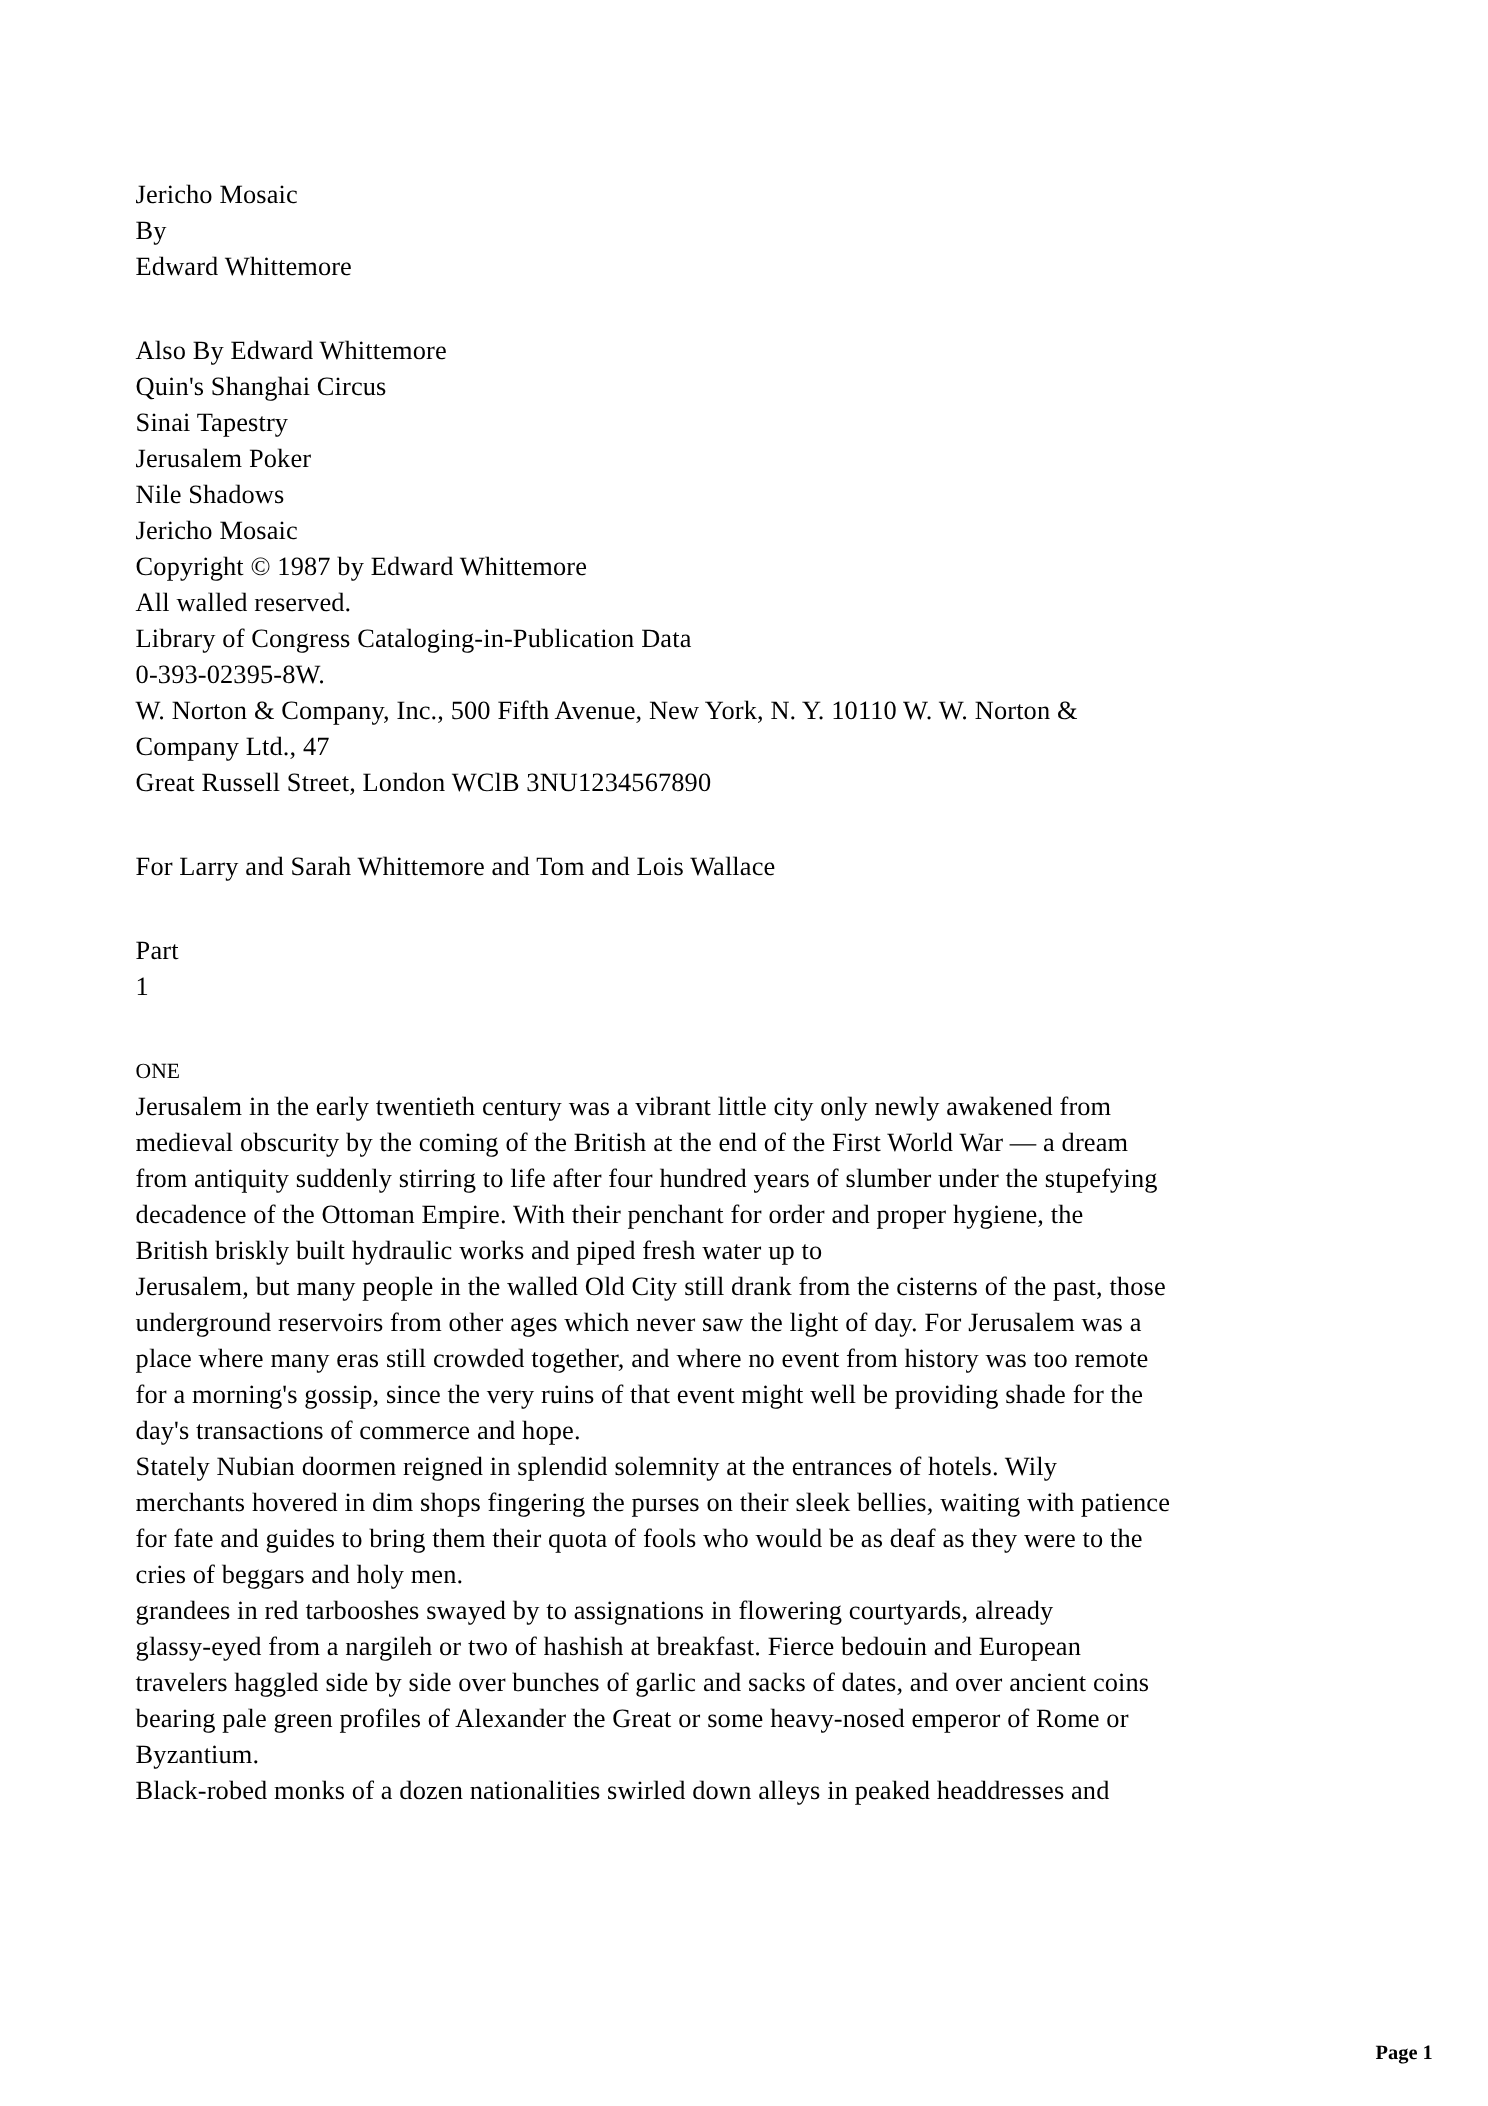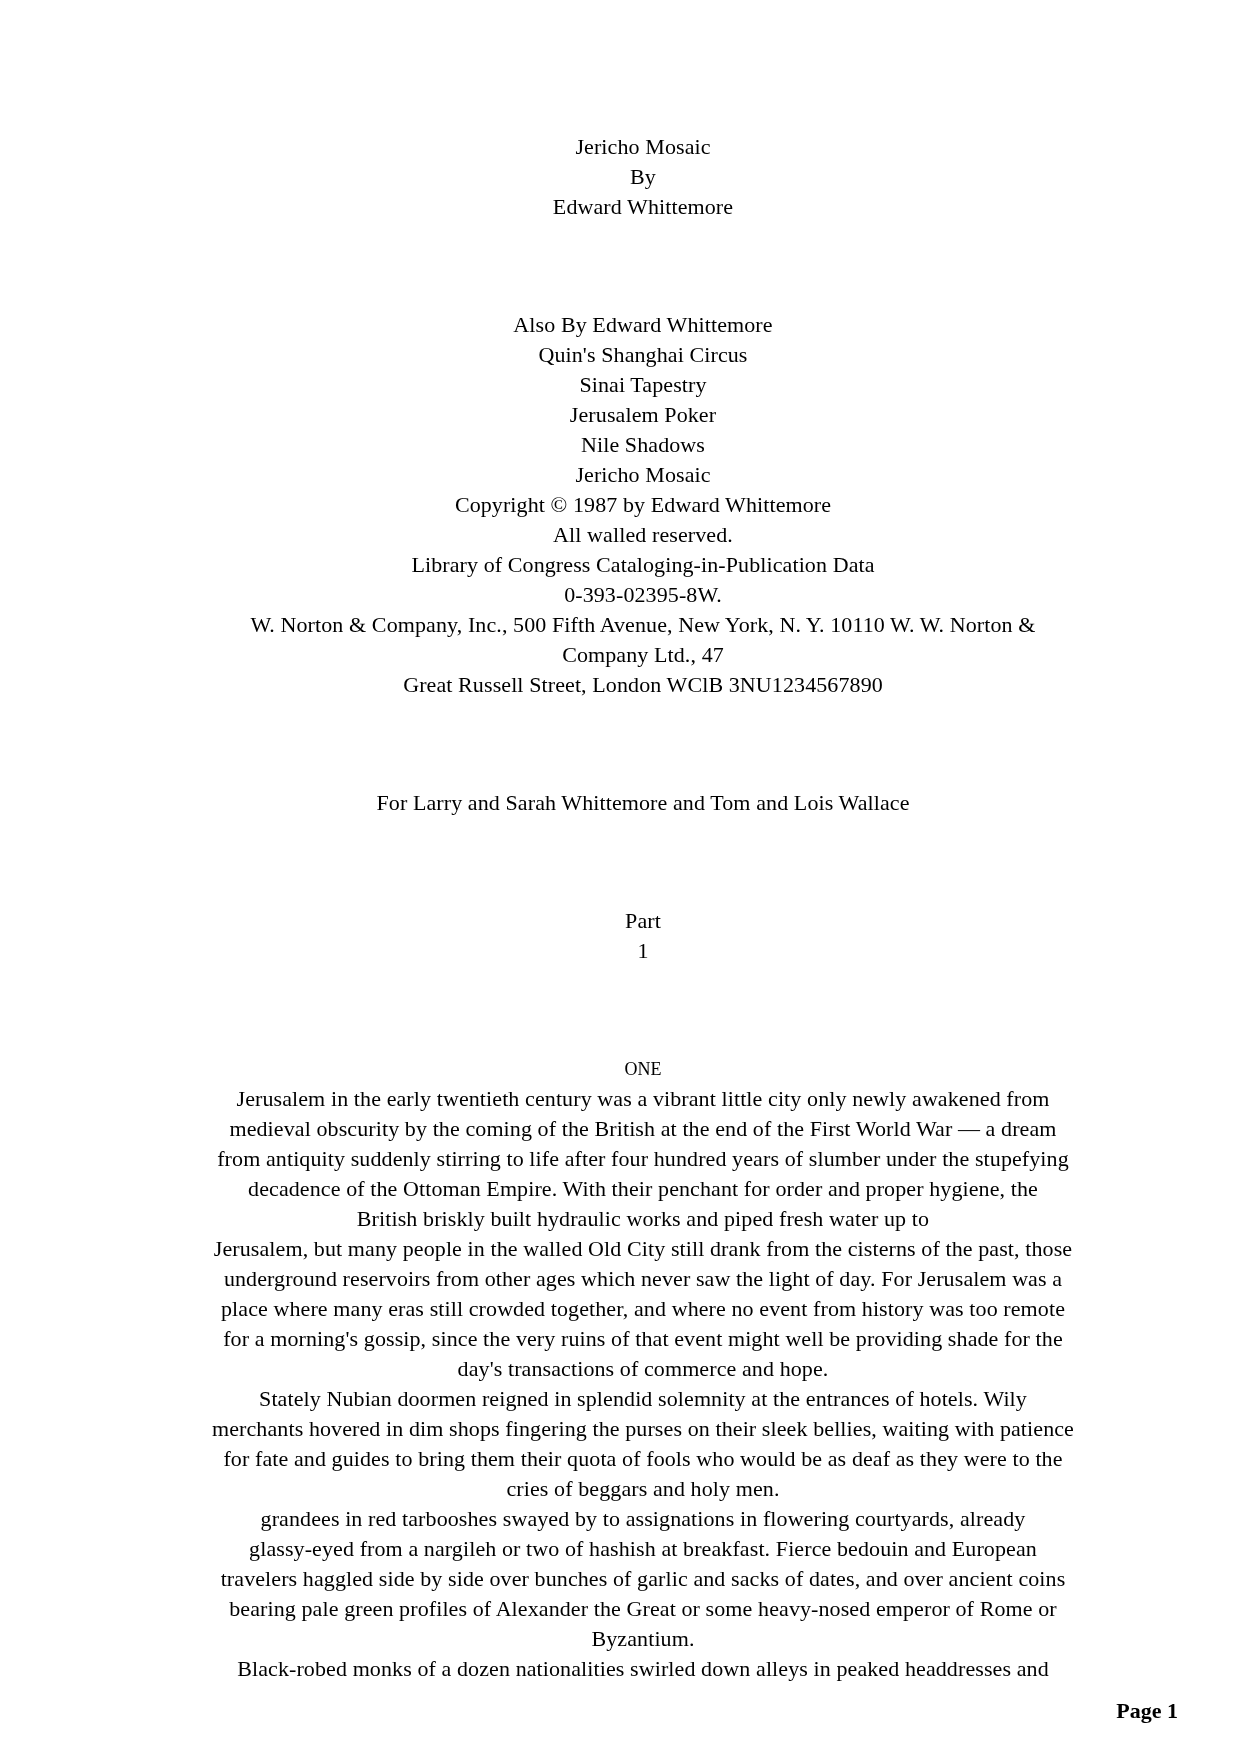--- a/index.html
+++ b/index.html
@@ -12,43 +12,42 @@
     width: 1240px;
     height: 1755px;
     background: #ffffff;
     color: #000000;
     font-family: "Liberation Serif", serif;
     overflow: hidden;
   }
   .content {
     position: absolute;
     left: 113px;
-    top: 132px;
+    top: 147px;
     width: 1060px;
-    text-align: center;
   }
   .block + .block {
-    margin-top: 88px; 
+    margin-top: 40px; 
   }
   .line {
     font-size: 22px;
     line-height: 30px;
     white-space: nowrap;
     letter-spacing: 0.1px;
   }
   .chapter-heading {
     font-size: 18px;
     line-height: 30px;
     white-space: nowrap;
   }
   .footer {
     position: absolute;
     top: 1701px;
-    right: 62px;
-    font-size: 22px;
+    right: 46px;
+    font-size: 17px;
     font-weight: bold;
     line-height: 20px;
     text-align: center;
   }
 </style>
 </head>
 <body>
 
 <div class="page">
   <div class="content">

